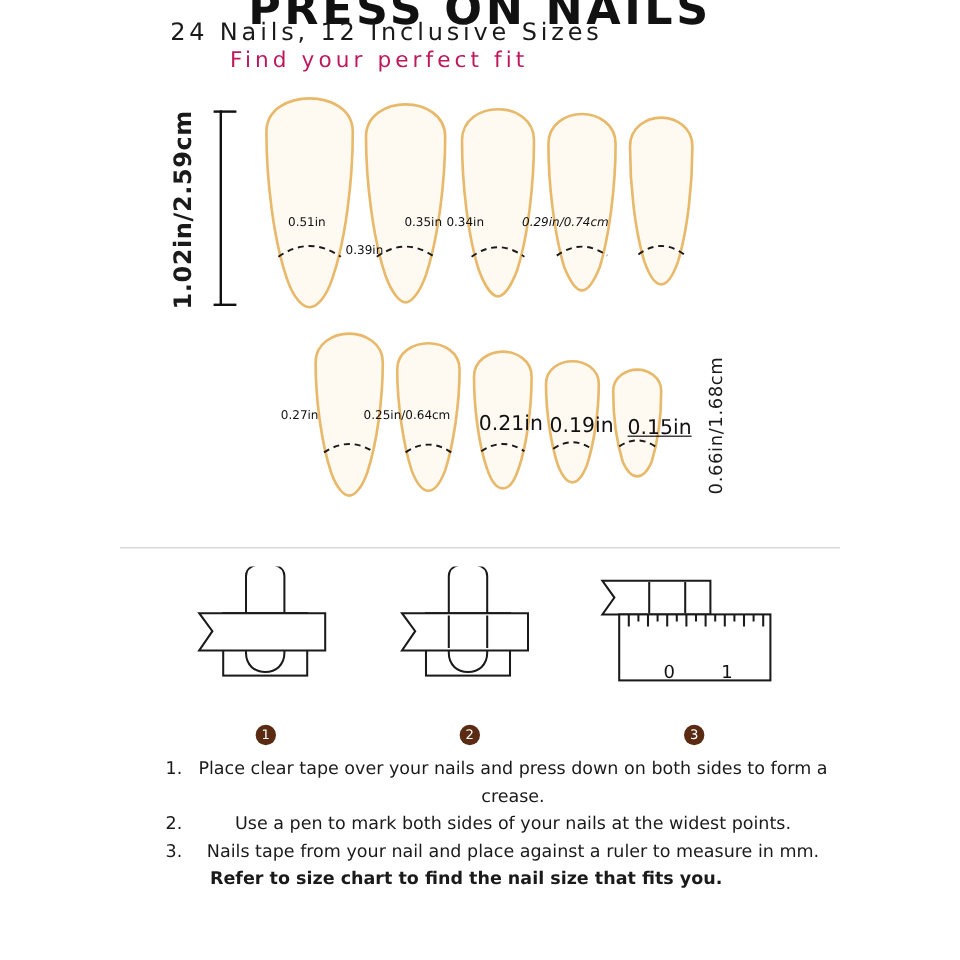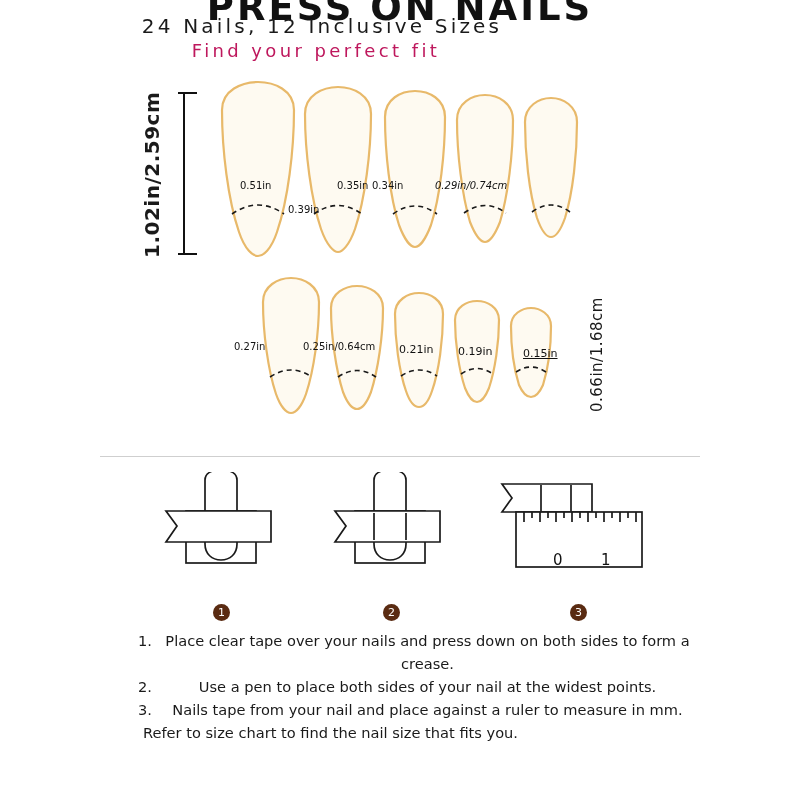--- a/index.html
+++ b/index.html
@@ -110,21 +110,21 @@
   }
   .nail-crease {
     fill: none;
     stroke: #1a1a1a;
     stroke-width: 1.6;
     stroke-dasharray: 5 4;
   }
 
   .sizelabel {
     position: absolute;
-    font-size: 11px;
+    font-size: 17px;
     color: #111;
     white-space: nowrap;
   }
   .sizelabel.big { font-size: 10px; }
 
   
   .divider {
     position: absolute;
     left: 100px;
     top: 456px;
@@ -177,21 +177,22 @@
   .instr-row {
     display: flex;
     align-items: flex-start;
   }
   .instr-num {
     width: 19px;
     flex: 0 0 19px;
   }
   .instr-txt { flex: 1 1 auto; text-align: center; }
   .instr-cont {
-    margin-left: 5px;
+    margin-left: 37px;
+    font-weight: bold;
   }
 </style>
 </head>
 <body>
 
 <div class="hero-title">PRESS ON NAILS</div>
 <div class="hero-sub1">24 Nails, 12 Inclusive Sizes</div>
 <div class="hero-sub2">Find your perfect fit</div>
 
 <div class="bracket"></div>
@@ -316,20 +317,20 @@
 <div class="step-badge" style="left:383px; top:604px;">2</div>
 <div class="step-badge" style="left:570px; top:604px;">3</div>
 
 <div class="instructions">
   <div class="instr-row">
     <span class="instr-num">1.</span>
     <span class="instr-txt">Place clear tape over your nails and press down on both sides to form a crease.</span>
   </div>
   <div class="instr-row">
     <span class="instr-num">2.</span>
-    <span class="instr-txt">Use a pen to place both sides of your nail at the widest points.</span>
+    <span class="instr-txt">Use a pen to mark both sides of your nails at the widest points.</span>
   </div>
   <div class="instr-row">
     <span class="instr-num">3.</span>
     <span class="instr-txt">Nails tape from your nail and place against a ruler to measure in mm.</span>
   </div>
   <div class="instr-cont">Refer to size chart to find the nail size that fits you.</div>
 </div>
 
 </body></html>

